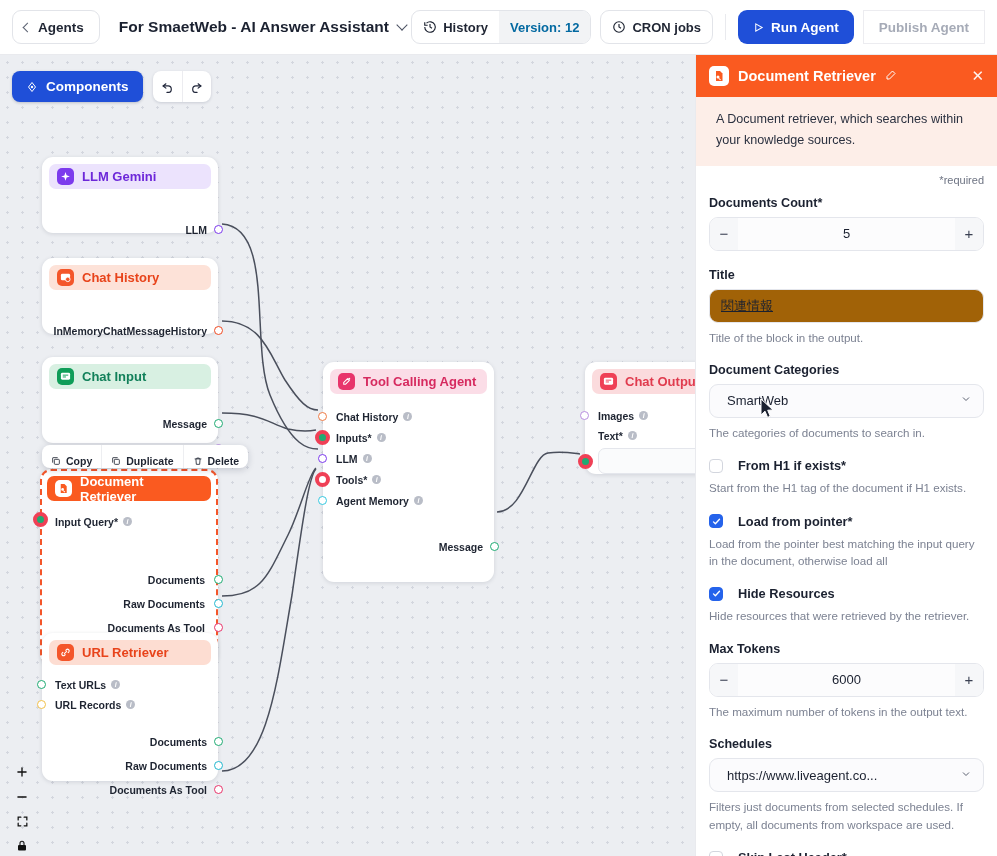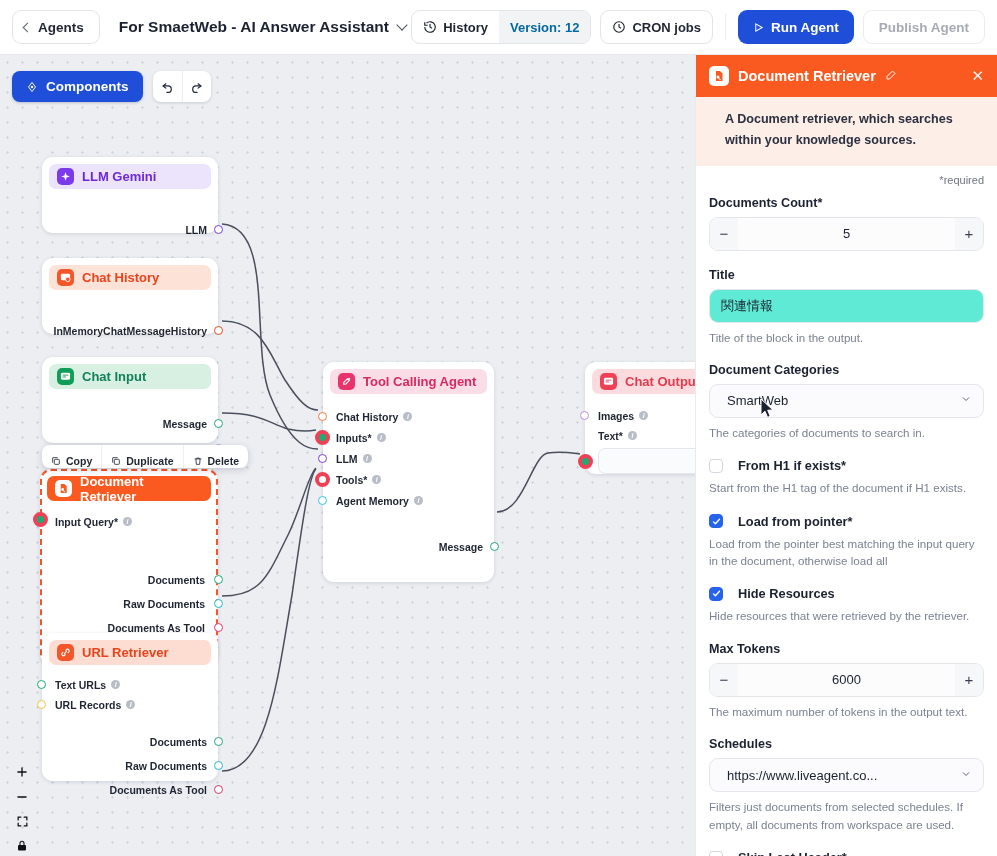--- a/index.html
+++ b/index.html
@@ -49,21 +49,21 @@
     font-size:13px; font-weight:600; color:#1f2533; }
   .pill-seg.muted { background:#f2f3f5; color:#0369a1; font-weight:700; }
   .pill-ico { width:14px; height:14px; flex:0 0 14px; }
   .btn-run {
     display:flex; align-items:center; gap:7px; height:34px; padding:0 15px;
     background:#1f4fd8; color:#fff; border:none; border-radius:9px;
     font-size:13.5px; font-weight:700; cursor:pointer;
   }
   .btn-publish {
     display:flex; align-items:center; height:34px; padding:0 15px;
-    background:#fff; color:#a6abb7; border:1px solid #ececf0; border-radius:9px;
+    background:#fff; color:#a6abb7; border:1px solid #ececf0; border-radius:0;
     font-size:13.5px; font-weight:600; cursor:not-allowed;
   }
   .divider-v { width:1px; height:26px; background:#e9eaee; margin:0 3px; }
 
   
   .canvas {
     position:absolute; top:55px; left:0; width:697px; height:801px;
     background-color:#eceef2;
     background-image: radial-gradient(#d3d6de 1px, transparent 1.1px);
     background-size: 15px 15px;
@@ -149,45 +149,46 @@
     height:42px; background:#fa5a20; display:flex; align-items:center;
     padding:0 13px; gap:9px; color:#fff;
   }
   .panel-head-ico {
     width:20px; height:20px; border-radius:5px; background:#fff;
     display:flex; align-items:center; justify-content:center; flex:0 0 20px;
   }
   .panel-title { font-size:14.5px; font-weight:700; }
   .panel-close { margin-left:auto; cursor:pointer; font-size:15px; opacity:.92; }
   .panel-desc {
-    background:#fdeee8; padding:12px 13px 15px 29px;
-    font-size:12.6px; line-height:1.65; color:#2b3140;font-weight:bold;
+    background:#fdeee8; padding:12px 13px 15px 20px;
+    font-size:12.6px; line-height:1.65; color:#2b3140;
   }
   .panel-body { padding:0 13px 20px 13px; height:759px; overflow:hidden; }
   .req-note { text-align:right; font-size:11px; color:#6d7382; margin:8px 0 10px 0; }
   .f-label { font-size:12.6px; font-weight:700; color:#1b2130; margin-bottom:7px; }
   .f-hint { font-size:11.6px; color:#7c8292; line-height:1.5; margin-top:6px; }
   .f-group { margin-bottom:17px; }
 
   .stepper {
     display:flex; height:34px; border:1px solid #e4e6ec; border-radius:9px; overflow:hidden;
     background:#fff;
   }
   .stepper .sbtn {
     width:28px; background:#f6f7f9; display:flex; align-items:center;
     justify-content:center; font-size:15px; color:#3a4052; cursor:pointer;
   }
   .stepper .sval {
     flex:1; display:flex; align-items:center; justify-content:center;
     font-size:13px; color:#1b2130; background:#fcfcfd; cursor:text;
   }
   .textfield {
-    height:34px; border:1px solid #e4e6ec; border-radius:9px; background:#5eead4;
+    height:34px; border:1px solid #e4e6ec; border-radius:9px; background:#a16207;
     display:flex; align-items:center; padding:0 11px; font-size:13px; color:#1b2130;
     cursor:text;
+    text-decoration:underline;
   }
   .selectfield {
     height:34px; border:1px solid #e4e6ec; border-radius:9px; background:#fbfbfd;
     display:flex; align-items:center; padding:0 11px; font-size:13px; color:#1b2130;
     cursor:pointer;
   }
   .selectfield .sv { padding-left:6px; }
   .selectfield .sc { margin-left:auto; }
 
   .cbrow { display:flex; align-items:center; gap:15px; }

